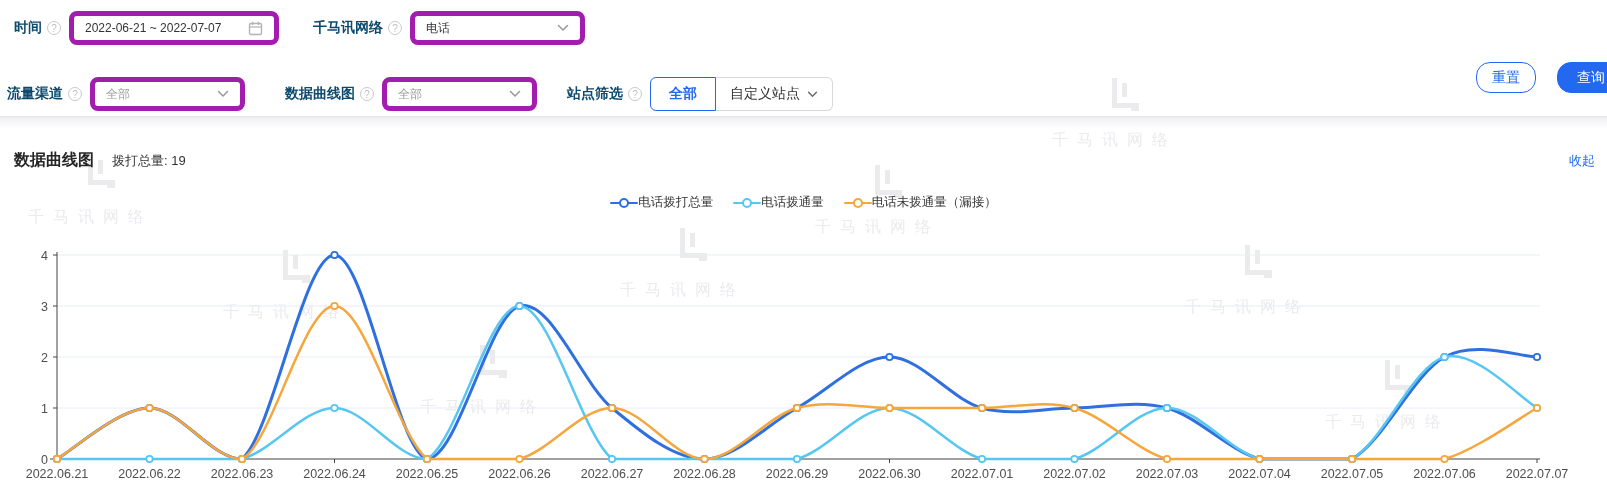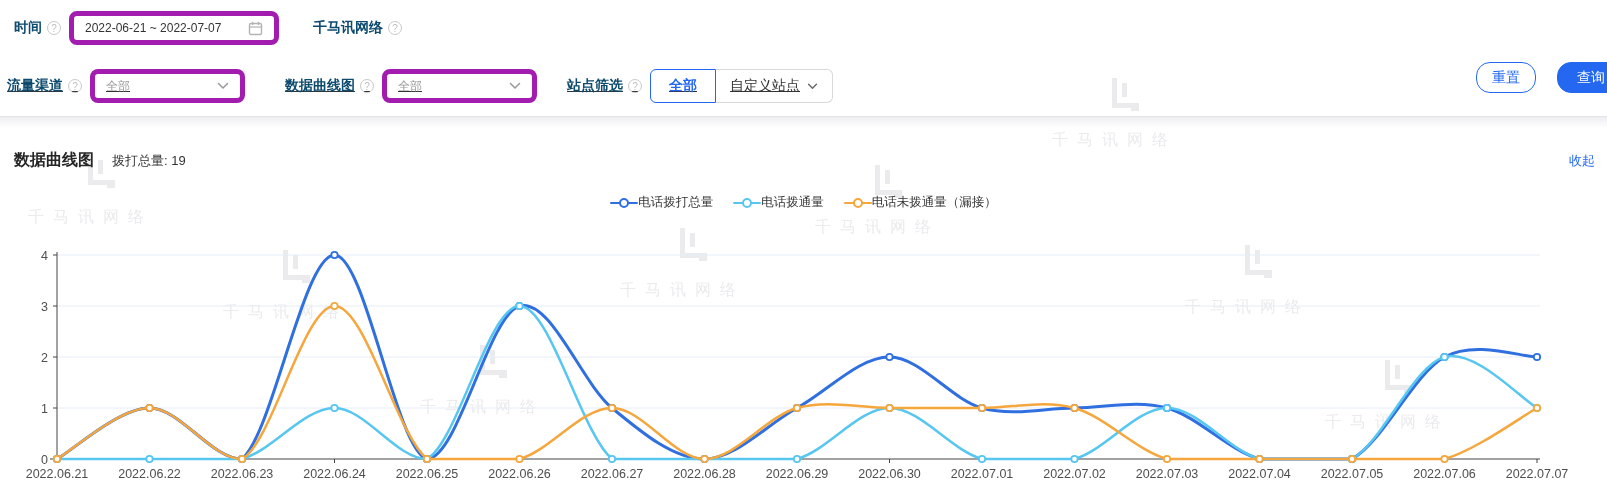--- a/index.html
+++ b/index.html
@@ -12,21 +12,21 @@
   .wm-logo { position:relative; width:24px; height:30px;
     border-left:5px solid #ebebee; border-bottom:5px solid #ebebee; }
   .wm-logo::before { content:""; position:absolute; left:5px; top:5px; width:5px; height:14px; background:#ebebee; }
   .wm-logo::after { content:""; position:absolute; right:-3px; bottom:-8px; width:8px; height:8px; background:#ebebee; }
   .wm-text { position:absolute; left:-60px; top:52px; font-size:16px; letter-spacing:9px;
     color:#ebebee; white-space:nowrap; }
 
   
   .frow { position:absolute; display:flex; align-items:center; z-index:2; }
   .row1 { top:10px; left:14px; height:36px; }
-  .row2 { top:68px; left:7px; height:36px;text-decoration:underline; }
+  .row2 { top:76px; left:7px; height:36px; }
   .flabel { font-size:14px; font-weight:700; color:#0c4a6e; white-space:nowrap; }
   .help { display:inline-flex; align-items:center; justify-content:center;
     width:14px; height:14px; border:1px solid #c9c9c9; border-radius:50%;
     color:#bfbfbf; font-size:10px; margin:0 8px 0 5px; flex:0 0 auto; }
   .ctl { display:flex; align-items:center; height:34px; border:5px solid #a21caf;
     border-radius:8px; background:#fff; padding:0 11px; font-size:12px; }
   .ctl .val { flex:1; white-space:nowrap; overflow:hidden; }
   .ctl.date { width:210px; margin-right:34px; color:#333; }
   .ctl.sel-dark  { width:175px; color:#333; }
   .ctl.sel-gray  { width:155px; color:#999; }
@@ -114,20 +114,26 @@
       <span class="val">2022-06-21 ~ 2022-07-07</span>
       <svg class="chev" width="15" height="15" viewBox="0 0 15 15">
         <rect x="1.5" y="2.5" width="12" height="11" rx="1.5" fill="none" stroke="#b3b3b3" stroke-width="1.4"></rect>
         <line x1="4.6" y1="0.8" x2="4.6" y2="4" stroke="#b3b3b3" stroke-width="1.4"></line>
         <line x1="10.4" y1="0.8" x2="10.4" y2="4" stroke="#b3b3b3" stroke-width="1.4"></line>
         <line x1="1.5" y1="6" x2="13.5" y2="6" stroke="#b3b3b3" stroke-width="1.2"></line>
       </svg>
     </div>
     <span class="flabel">千马讯网络</span>
     <span class="help">?</span>
+    <div class="ctl sel-dark">
+      <span class="val">电话</span>
+      <svg class="chev" width="12" height="8" viewBox="0 0 12 8">
+        <polyline points="1.5,1.5 6,6 10.5,1.5" fill="none" stroke="#999" stroke-width="1.5" stroke-linecap="round" stroke-linejoin="round"></polyline>
+      </svg>
+    </div>
   </div>
 
   <div class="frow row2">
     <span class="flabel">流量渠道</span>
     <span class="help">?</span>
     <div class="ctl sel-gray">
       <span class="val">全部</span>
       <svg class="chev" width="12" height="8" viewBox="0 0 12 8">
         <polyline points="1.5,1.5 6,6 10.5,1.5" fill="none" stroke="#999" stroke-width="1.5" stroke-linecap="round" stroke-linejoin="round"></polyline>
       </svg>

